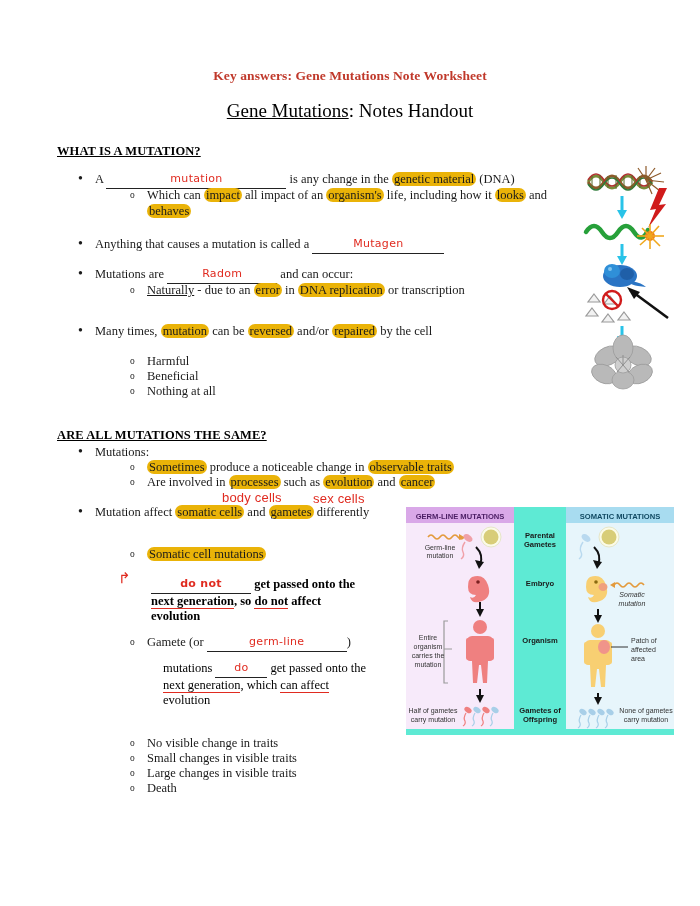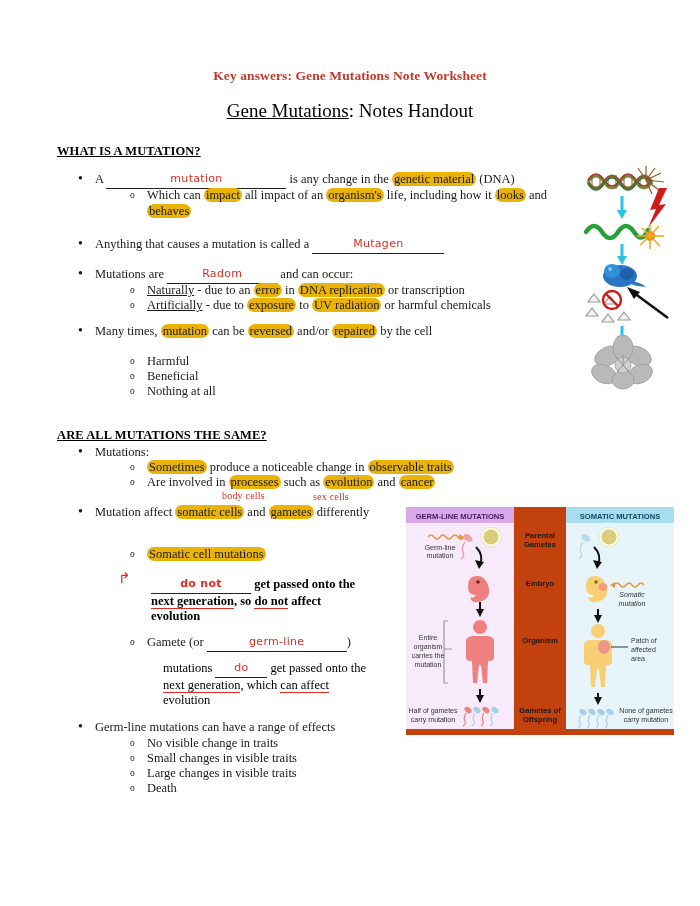--- a/index.html
+++ b/index.html
@@ -54,37 +54,37 @@
     display:inline-block;border-bottom:1px solid #222;
     text-align:center;vertical-align:baseline;
   }
   
   .hand{
     font-family:"DejaVu Sans", sans-serif;
     color:#e02b20;font-size:11px;letter-spacing:.3px;
     position:relative;top:-1px;
   }
   .hand-note{
-    position:absolute;font-family:Liberation Serif, serif;
-    color:#e02b20;font-size:10px;letter-spacing:.2px;
+    position:absolute;font-family:Liberation Sans, sans-serif;
+    color:#e02b20;font-size:13px;letter-spacing:.2px;
   }
   .red-underline{ border-bottom:1.4px solid #e02b20; }
   .hookmark{
     position:absolute;color:#e02b20;font-size:15px;
     font-family:"DejaVu Sans", sans-serif;transform:scaleX(-1);
   }
 
   
   .illus{ position:absolute;left:580px;top:146px;width:100px;height:228px; }
   .illus svg{ display:block; }
 
   
   .fig{
     position:absolute;left:406px;top:487px;width:268px;height:228px;
-    background:#c2410c;
+    background:#5eead4;
   }
   .fig svg{ display:block; }
 </style>
 </head>
 <body>
 
 <div class="page">
 
   <div class="key-title">Key answers: Gene Mutations Note Worksheet</div>
 
@@ -126,28 +126,20 @@
 
   <div class="b2" style="left:147px;top:263px;width:425px;">
     <span class="u">Naturally</span>
     <span>- due to an</span>
     <span class="hl">error</span>
     <span>in</span>
     <span class="hl">DNA replication</span>
     <span>or transcription</span>
   </div>
 
-  <div class="b2" style="left:147px;top:278px;width:425px;">
-    <span class="u">Artificially</span>
-    <span>- due to</span>
-    <span class="hl">exposure</span>
-    <span>to</span>
-    <span class="hl">UV radiation</span>
-    <span>or harmful chemicals</span>
-  </div>
 
   <div class="b1" style="left:95px;top:304px;width:480px;">
     <span>Many times,</span>
     <span class="hl">mutation</span>
     <span>can be</span>
     <span class="hl">reversed</span>
     <span>and/or</span>
     <span class="hl">repaired</span>
     <span>by the cell</span>
   </div>
@@ -208,21 +200,20 @@
 
   <div class="txt" style="left:163px;top:641px;width:230px;">
     <span>mutations</span>
     <span class="blank" style="width:52px;"><span class="hand">do</span></span>
     <span>get passed onto the</span><br>
     <span class="red-underline">next generation</span><span>, which</span>
     <span class="red-underline">can affect</span><br>
     <span>evolution</span>
   </div>
 
-  <div class="b1" style="left:95px;top:700px;">Germ-line mutations can have a range of effects</div>
   <div class="b2" style="left:147px;top:716px;">No visible change in traits</div>
   <div class="b2" style="left:147px;top:731px;">Small changes in visible traits</div>
   <div class="b2" style="left:147px;top:746px;">Large changes in visible traits</div>
   <div class="b2" style="left:147px;top:761px;">Death</div>
 
   <div class="illus">
     <svg width="100" height="228" viewBox="0 0 100 228" xmlns="http://www.w3.org/2000/svg">
 
       <g>
         <path d="M8 16 Q16 4 24 16 T40 16 T56 16 T72 16" fill="none" stroke="#7a8c3a" stroke-width="3"></path>

